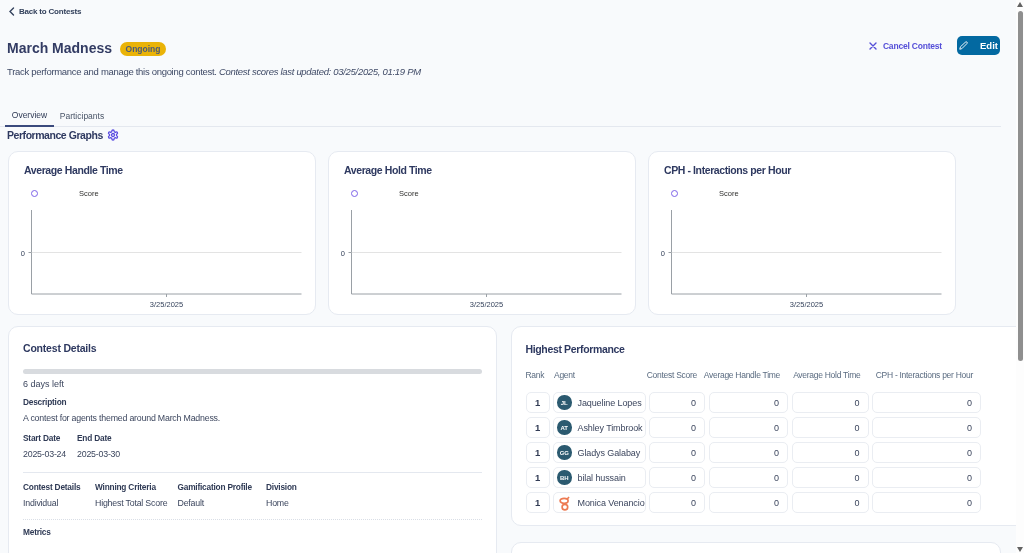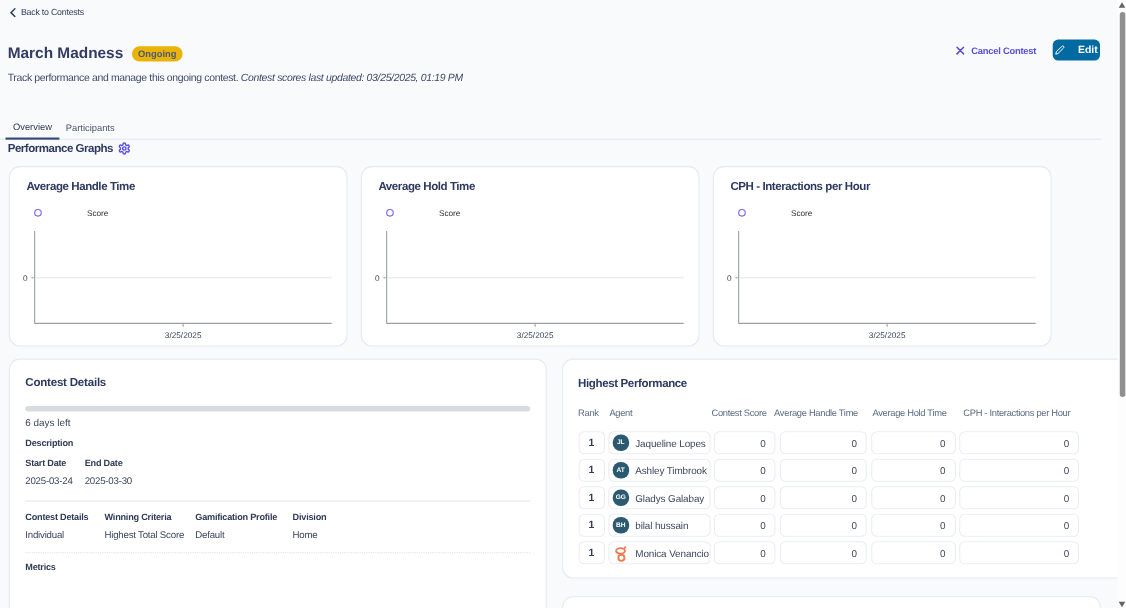--- a/index.html
+++ b/index.html
@@ -1,21 +1,21 @@
 <!DOCTYPE html>
 <html><head>
 <meta charset="utf-8">
 <style>
 * { margin:0; padding:0; box-sizing:border-box; }
 html,body { width:1024px; height:553px; overflow:hidden; }
 body { background:#f8fafc; font-family:"Liberation Sans", sans-serif; position:relative; color:#3c465e; }
 .page { position:absolute; left:0; top:0; width:1016px; height:553px; }
 
 
-.back { position:absolute; left:8px; top:7px; font-size:8px; font-weight:400; color:#33415c; display:flex; align-items:flex-start; gap:4px; letter-spacing:-0.2px; }
+.back { position:absolute; left:8px; top:7px; font-size:8px; font-weight:700; color:#33415c; display:flex; align-items:flex-start; gap:4px; letter-spacing:-0.2px; }
 .back svg { display:block; }
 
 
 .h1row { position:absolute; left:7px; top:40px; display:flex; align-items:center; gap:8px; }
 .h1 { font-size:14px; font-weight:700; color:#323b63; }
 .badge { background:#eab308; color:#4b5a77; font-size:8.5px; font-weight:700; padding:2.5px 5.5px; border-radius:7px; line-height:1; margin-top:2px; }
 .cancel { position:absolute; top:41px; right:74px; font-size:8.5px; font-weight:700; color:#554fd8; display:flex; align-items:center; gap:6px; letter-spacing:-0.2px; }
 .editbtn { position:absolute; top:36px; right:16px; width:43px; height:19px; background:#0369a1; border-radius:5px; color:#fff; font-size:9.5px; font-weight:700; display:flex; align-items:center; justify-content:center; gap:12px; }
 .subtitle { position:absolute; left:7px; top:66px; font-size:9.5px; color:#3f4a66; letter-spacing:-0.3px; }
 .subtitle em { font-style:italic; }
@@ -178,20 +178,21 @@
         <text x="157.5" y="155" font-size="7.5" fill="#36435c" text-anchor="middle">3/25/2025</text>
       </svg>
     </div>
   </div>
 
   <div class="card cd">
     <div class="title">Contest Details</div>
     <div class="progress"></div>
     <div class="daysleft">6 days left</div>
     <div class="lab desc-l">Description</div>
+    <div class="val desc-v">A contest for agents themed around March Madness.</div>
     <div class="daterow">
       <div class="col1">
         <div class="lab">Start Date</div>
         <div class="val" style="margin-top:6px;">2025-03-24</div>
       </div>
       <div>
         <div class="lab">End Date</div>
         <div class="val" style="margin-top:6px;">2025-03-30</div>
       </div>
     </div>

